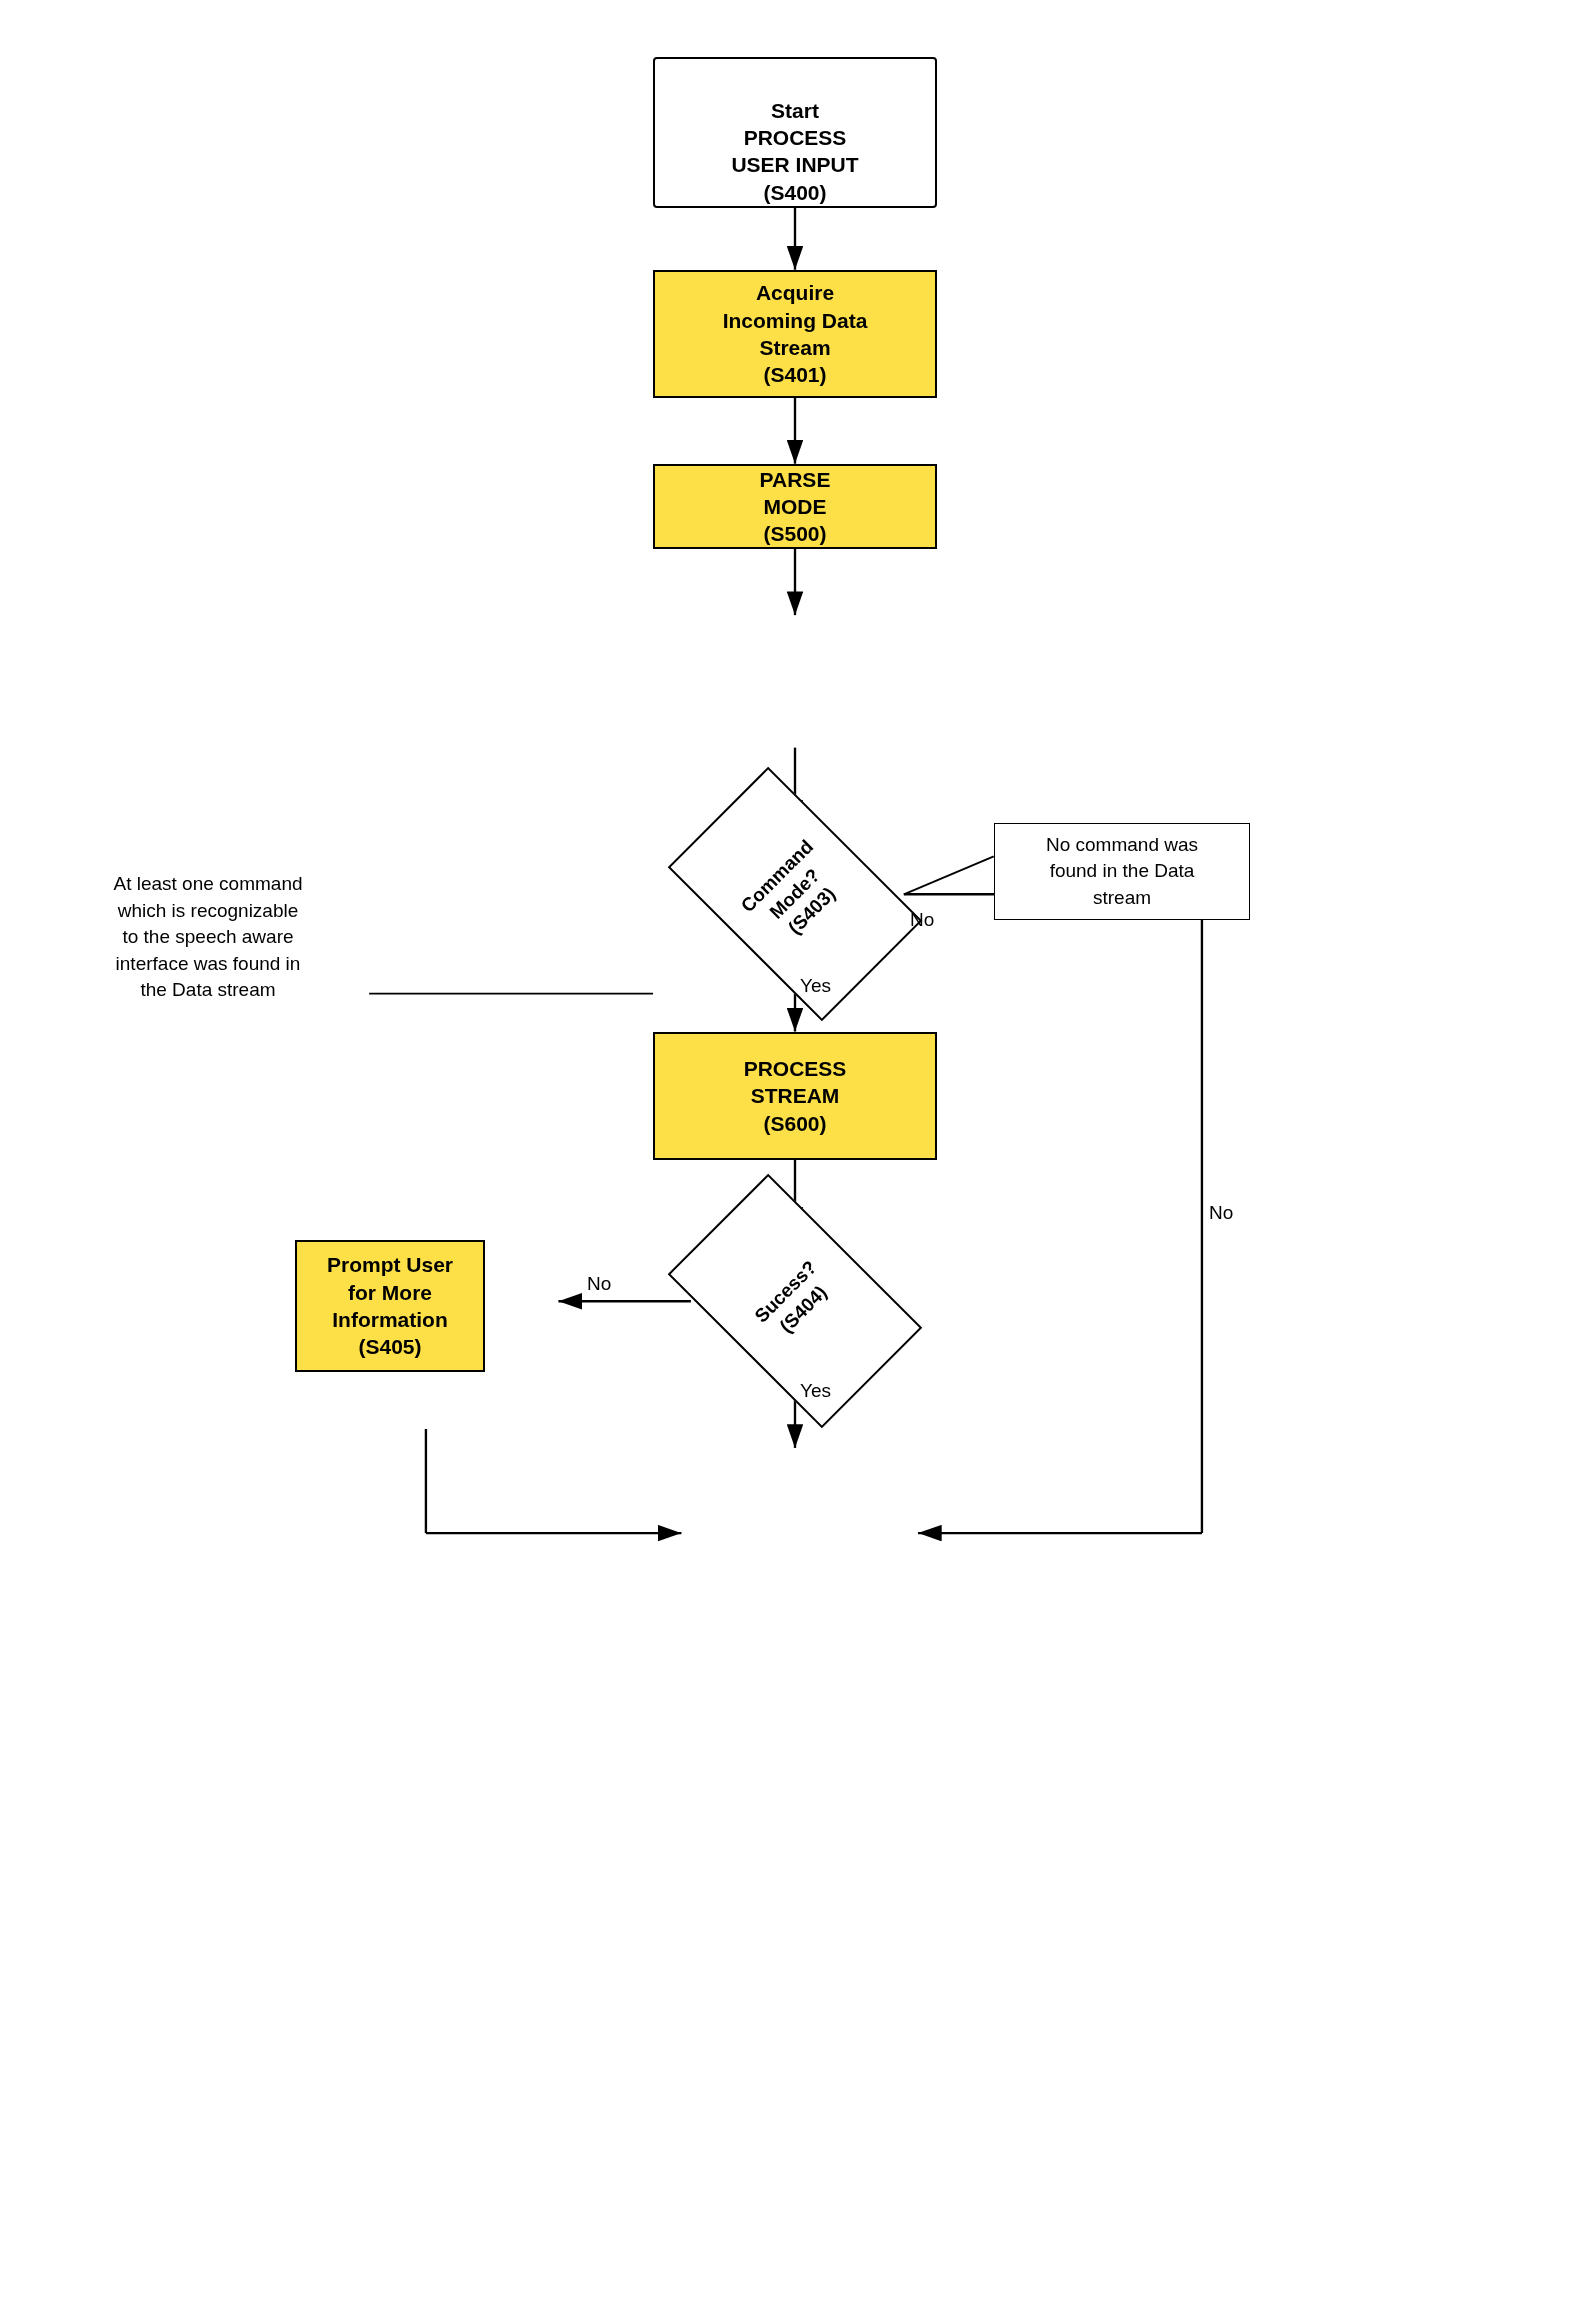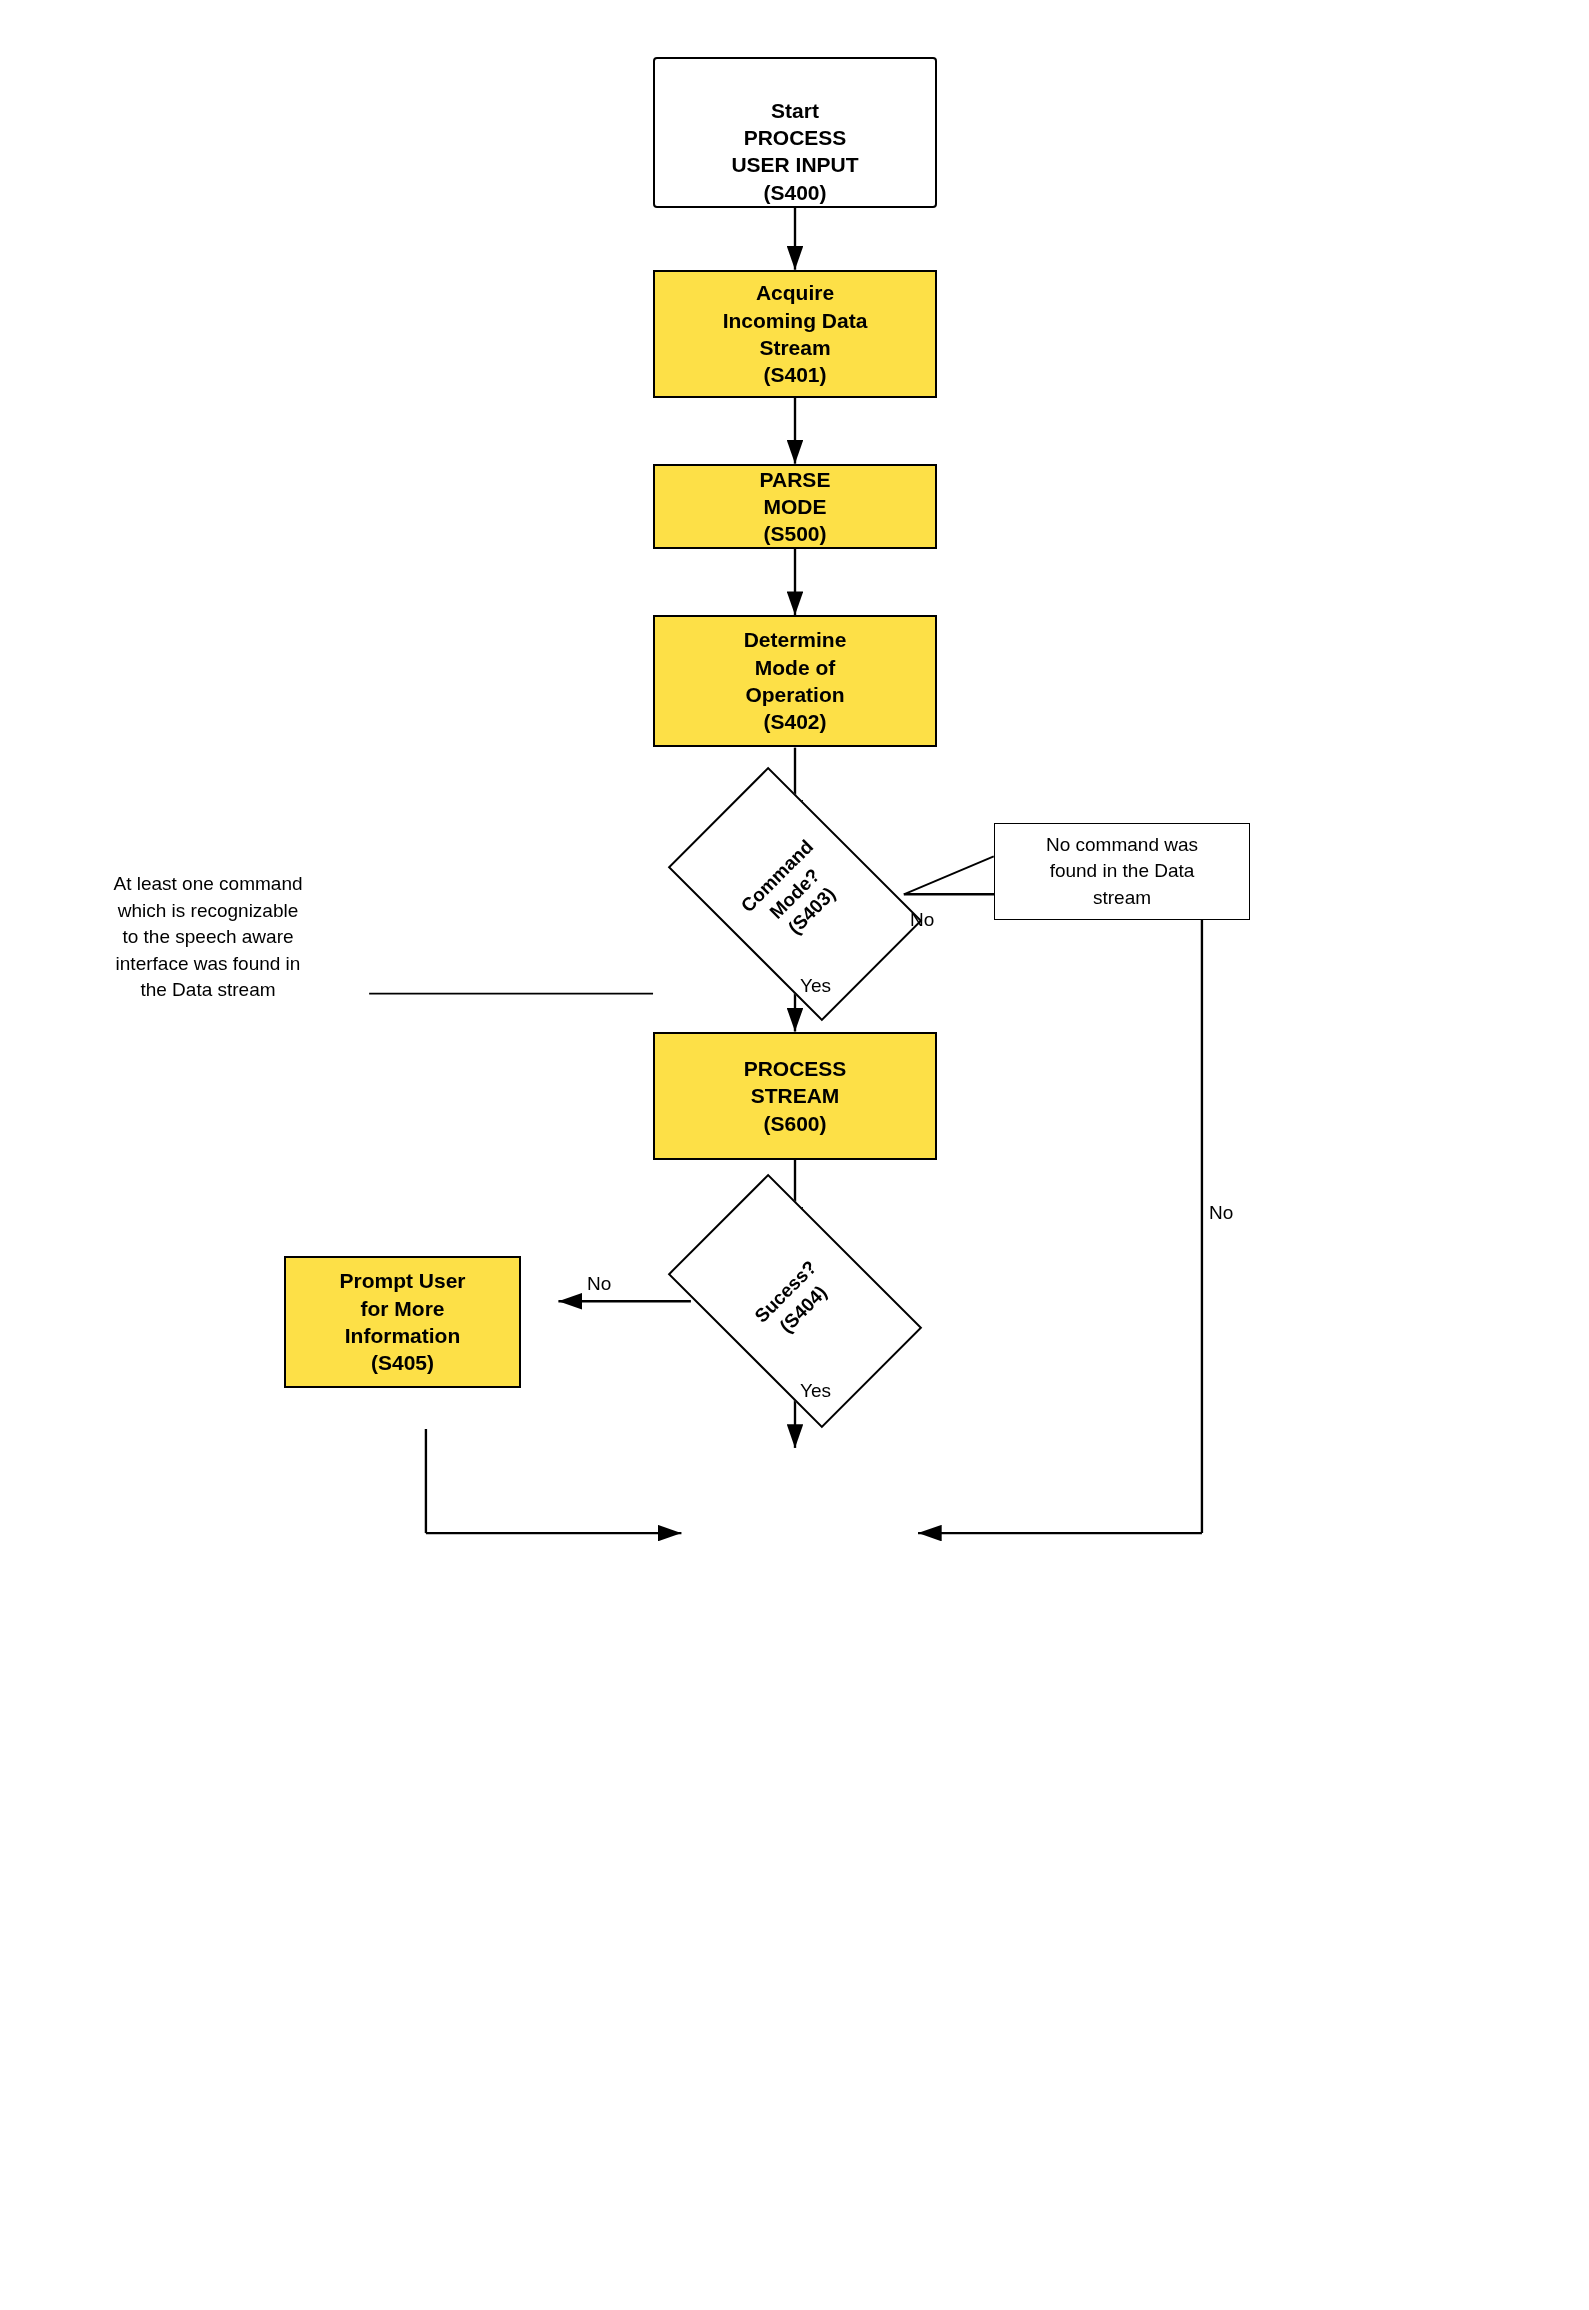--- a/index.html
+++ b/index.html
@@ -140,28 +140,20 @@
   </div>
 
   <div class="node rectangle" style="left:653px; top:464px; width:284px; height:85px;">
     <div>
       <div>PARSE</div>
       <div>MODE</div>
       <div>(S500)</div>
     </div>
   </div>
 
-  <div class="node rectangle" style="left:653px; top:615px; width:284px; height:132px;">
-    <div>
-      <div>Determine</div>
-      <div>Mode of</div>
-      <div>Operation</div>
-      <div>(S402)</div>
-    </div>
-  </div>
 
   <div style="position:absolute; left:686px; top:823px; width:218px; height:142px;">
     <div class="diamond" style="position:absolute; left:0; top:0; width:218px; height:142px;">
     </div>
     <div class="diamond-text" style="position:absolute; left:0; top:0; width:218px; height:142px; font-size:19px; font-weight:bold; text-align:center;">
       <div>
         <div>Command</div>
         <div>Mode?</div>
         <div>(S403)</div>
       </div>
@@ -180,21 +172,21 @@
     <div class="diamond" style="position:absolute; left:0; top:0; width:218px; height:142px;">
     </div>
     <div class="diamond-text" style="position:absolute; left:0; top:0; width:218px; height:142px; font-size:19px; font-weight:bold; text-align:center;">
       <div>
         <div>Sucess?</div>
         <div>(S404)</div>
       </div>
     </div>
   </div>
 
-  <div class="node rectangle" style="left:284px; top:1240px; width:237px; height:132px;margin-top:16px;">
+  <div class="node rectangle" style="left:295px; top:1240px; width:190px; height:132px;">
     <div>
       <div>Prompt User</div>
       <div>for More</div>
       <div>Information</div>
       <div>(S405)</div>
     </div>
   </div>
 
 
   <div class="annotation-box" style="left:994px; top:823px; width:256px; padding:7.6px 11.4px;">

